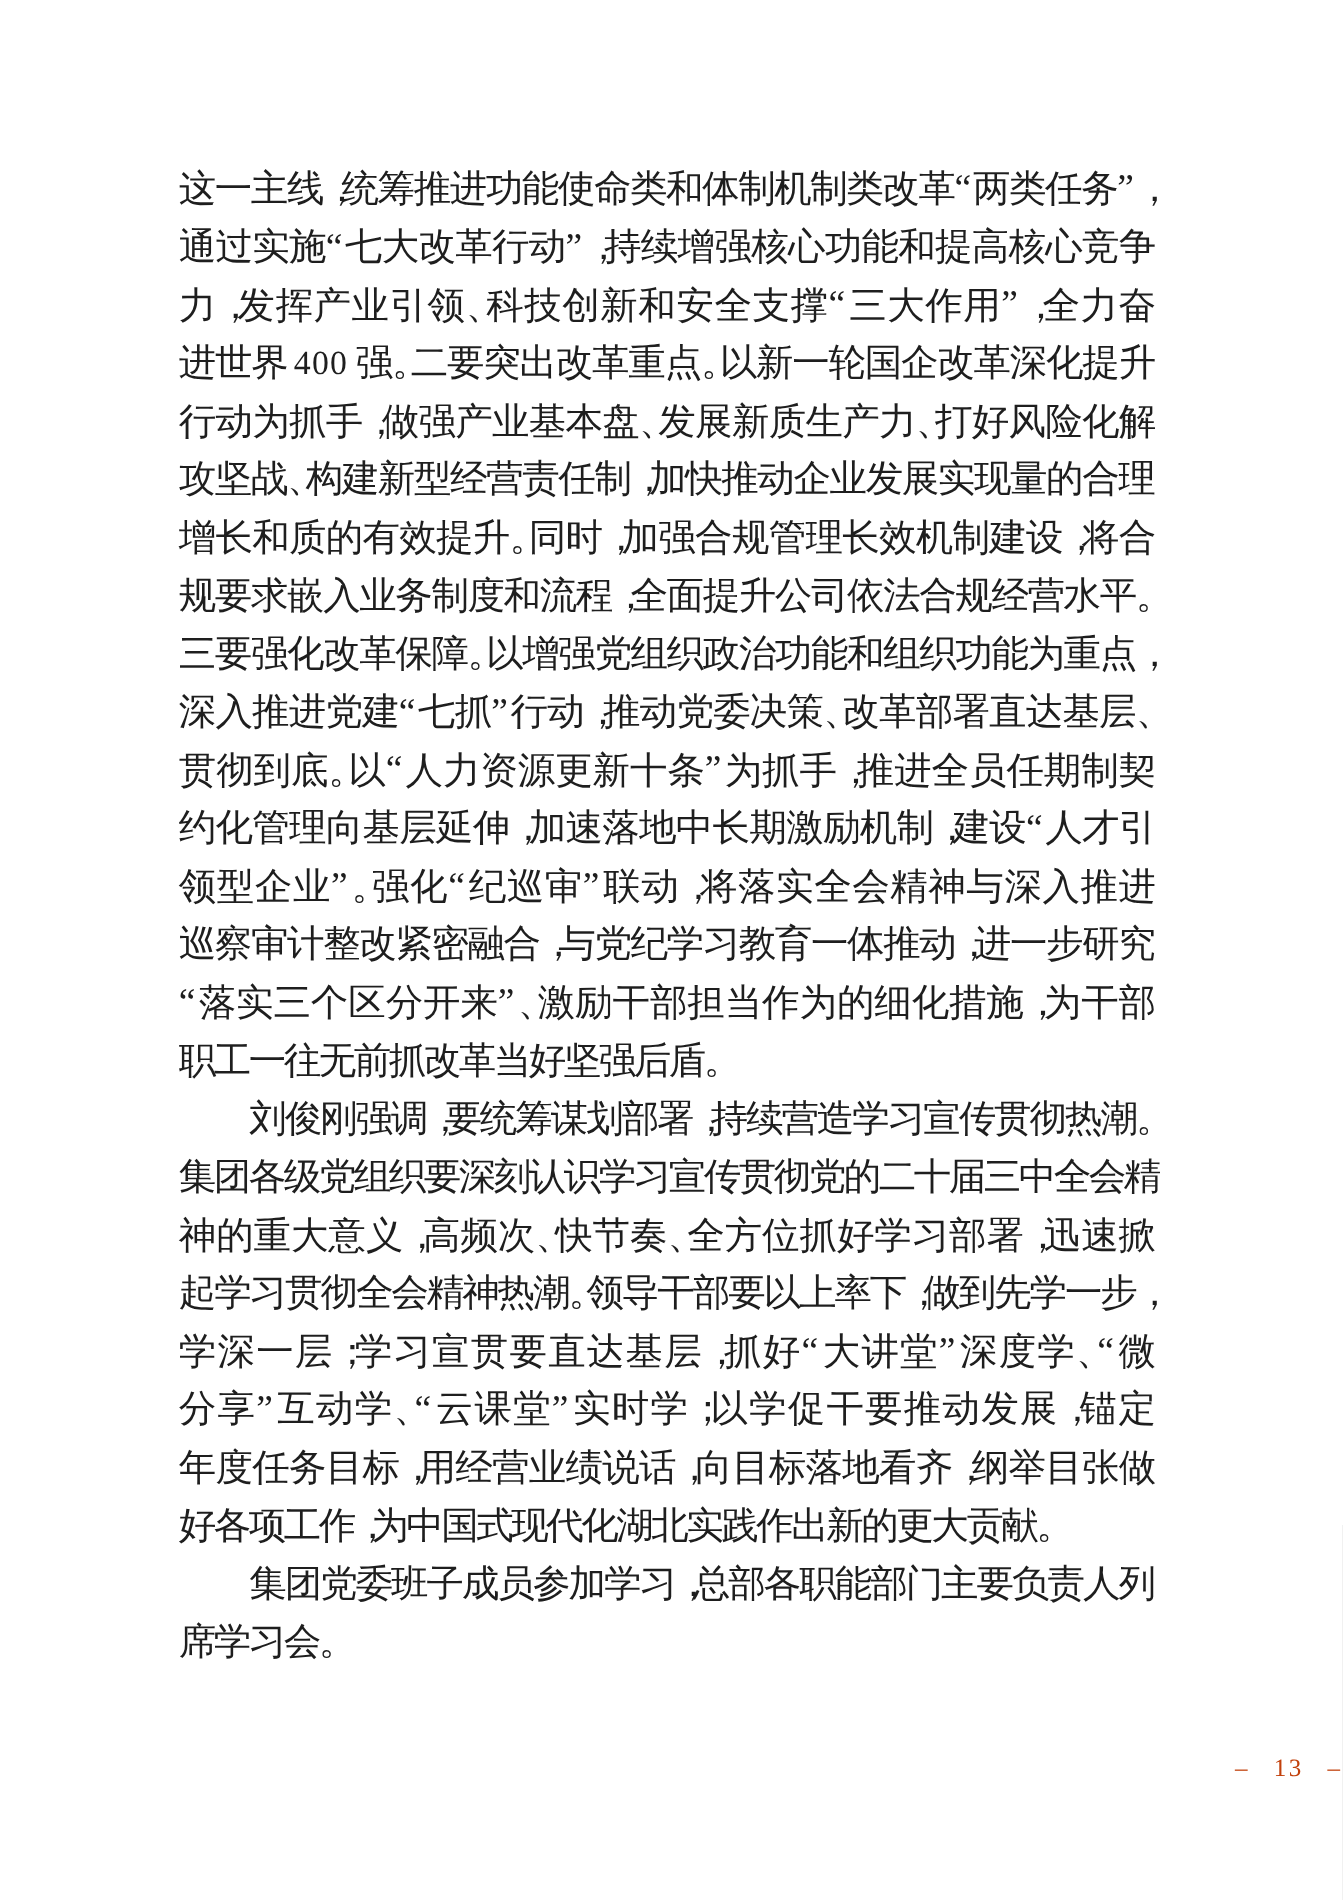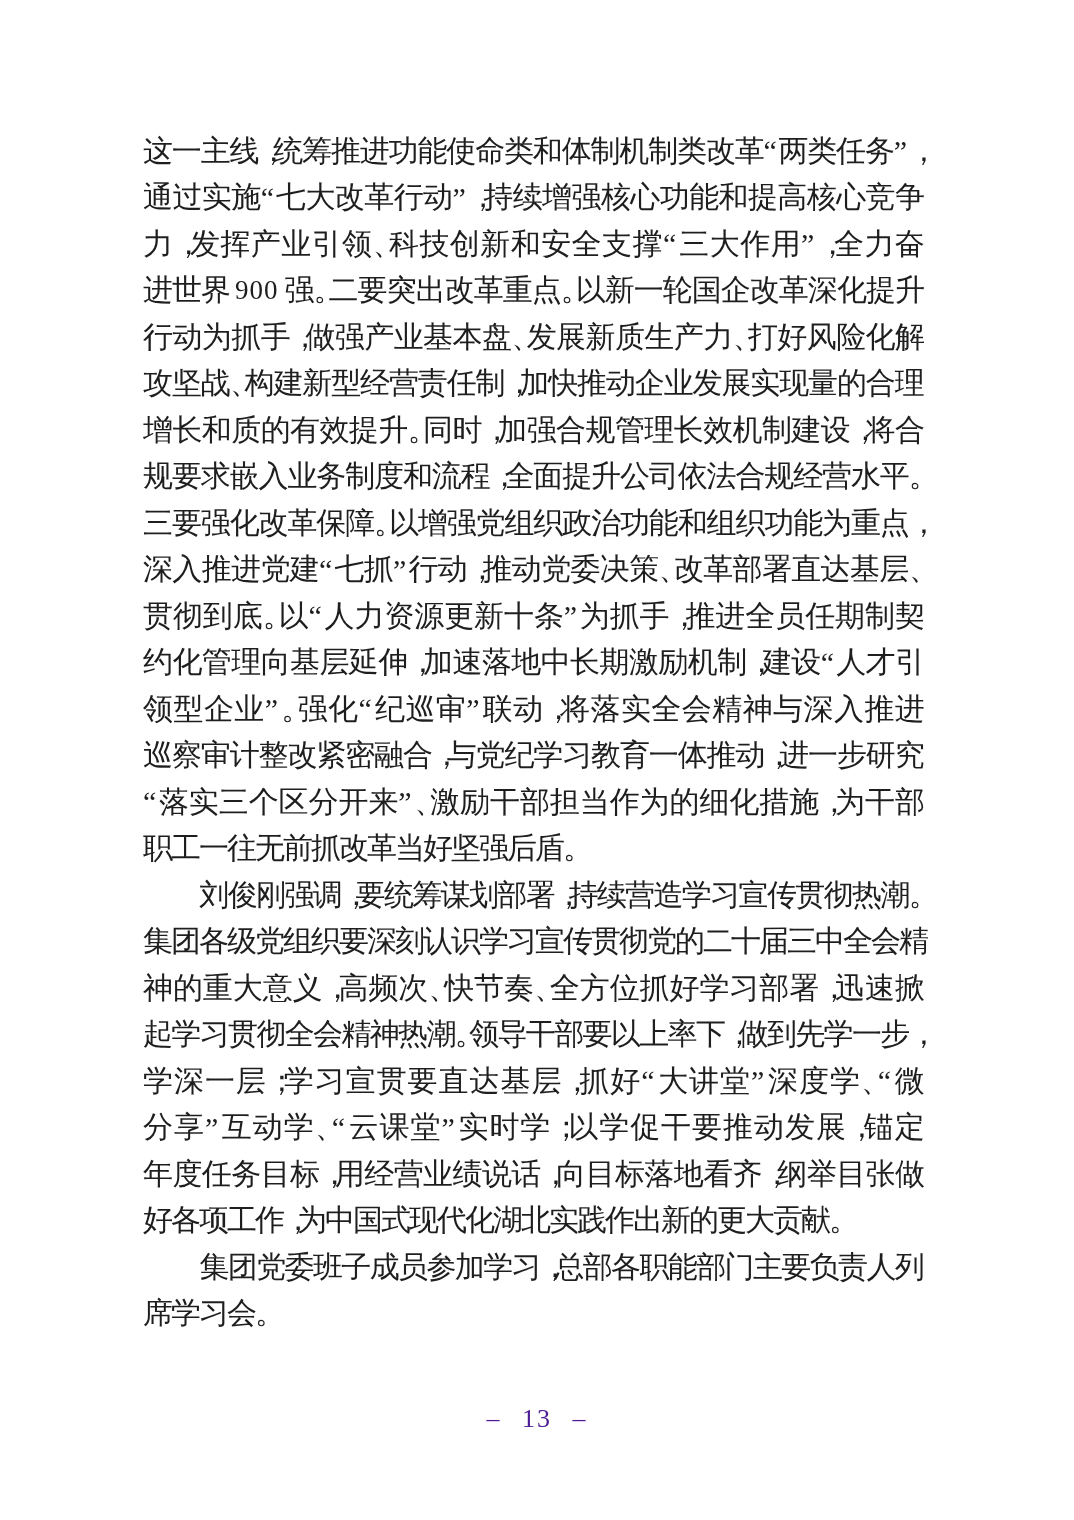--- a/index.html
+++ b/index.html
@@ -36,23 +36,23 @@
   .line span { display: inline-block; text-align: left; }
   .zi { width: 28px; }
   .pu { width: 14px; }
   .as { font-size: 27px; padding: 0 5px; letter-spacing: 1px; }
   .indent-spacer { width: 56px; flex: 0 0 56px; }
   .footer {
     position: absolute;
     left: 0;
     top: 1404px;
     width: 100%;
-    text-align: center;
-    font-size: 26px;
-    color: #4c1d95;
+    text-align: right;
+    font-size: 20px;
+    color: #c2410c;
     letter-spacing: 2px;
     word-spacing: 12px;
   }
 </style>
 </head>
 <body>
 
 <div class="page">
   <div class="doc-body" id="doc-body">
       <div class="para">
@@ -144,21 +144,21 @@
           <span class="pu">”</span>
           <span class="pu">，</span>
           <span class="zi">全</span>
           <span class="zi">力</span>
           <span class="zi">奋</span>
         </div>
         <div class="line just">
           <span class="zi">进</span>
           <span class="zi">世</span>
           <span class="zi">界</span>
-          <span class="as">900</span>
+          <span class="as">400</span>
           <span class="zi">强</span>
           <span class="pu">。</span>
           <span class="zi">二</span>
           <span class="zi">要</span>
           <span class="zi">突</span>
           <span class="zi">出</span>
           <span class="zi">改</span>
           <span class="zi">革</span>
           <span class="zi">重</span>
           <span class="zi">点</span>

